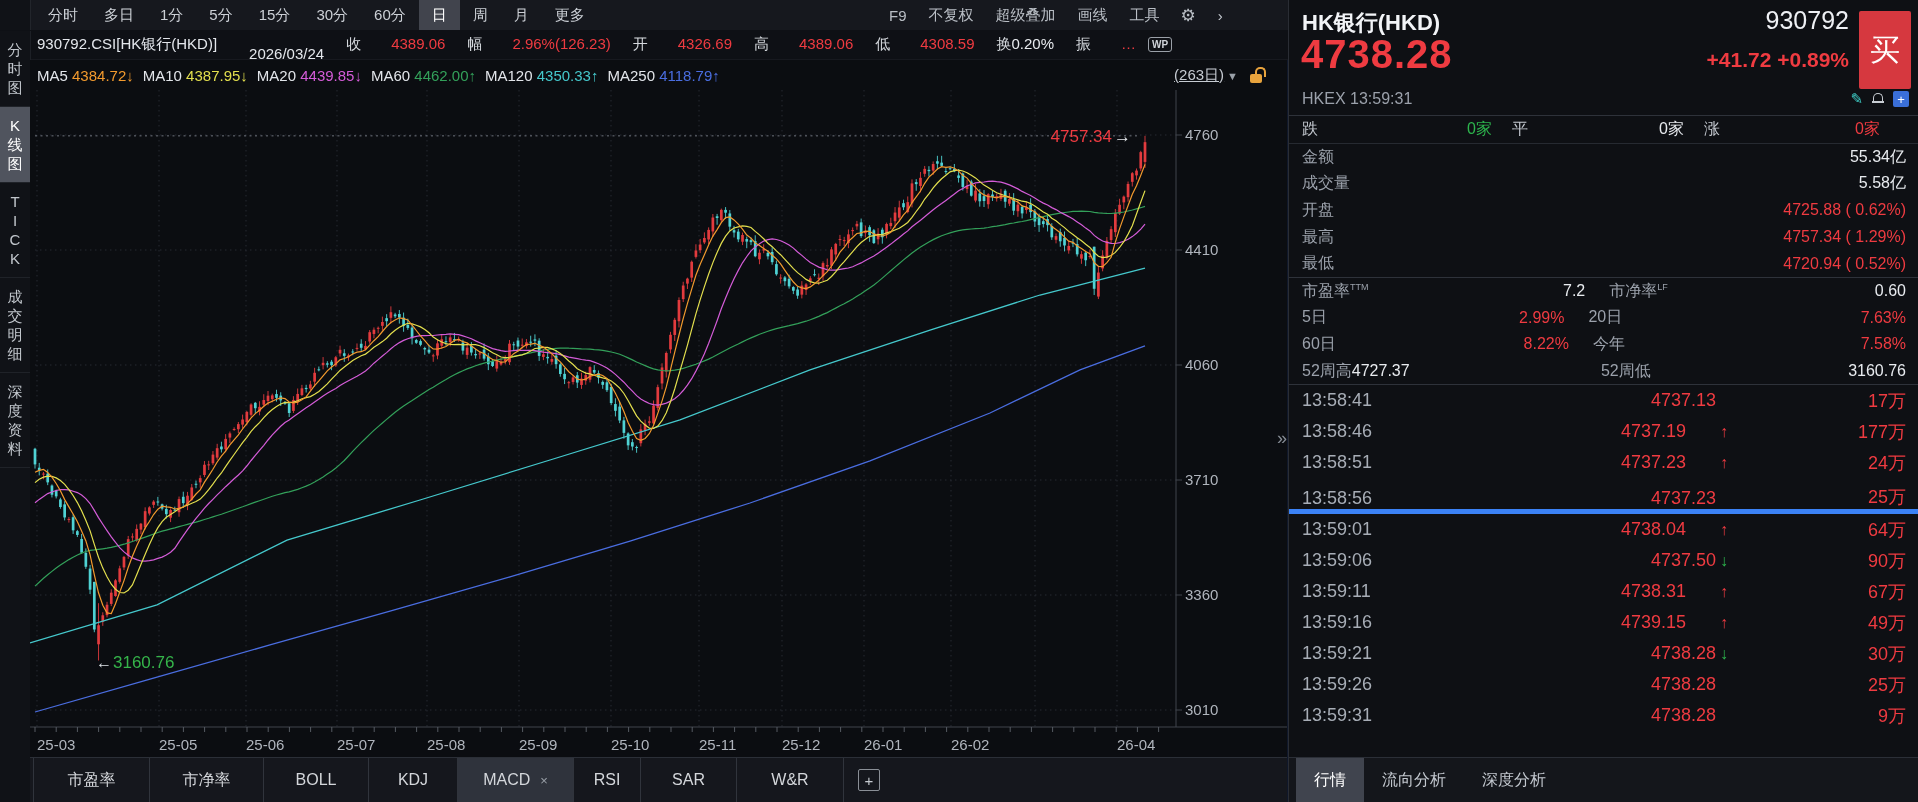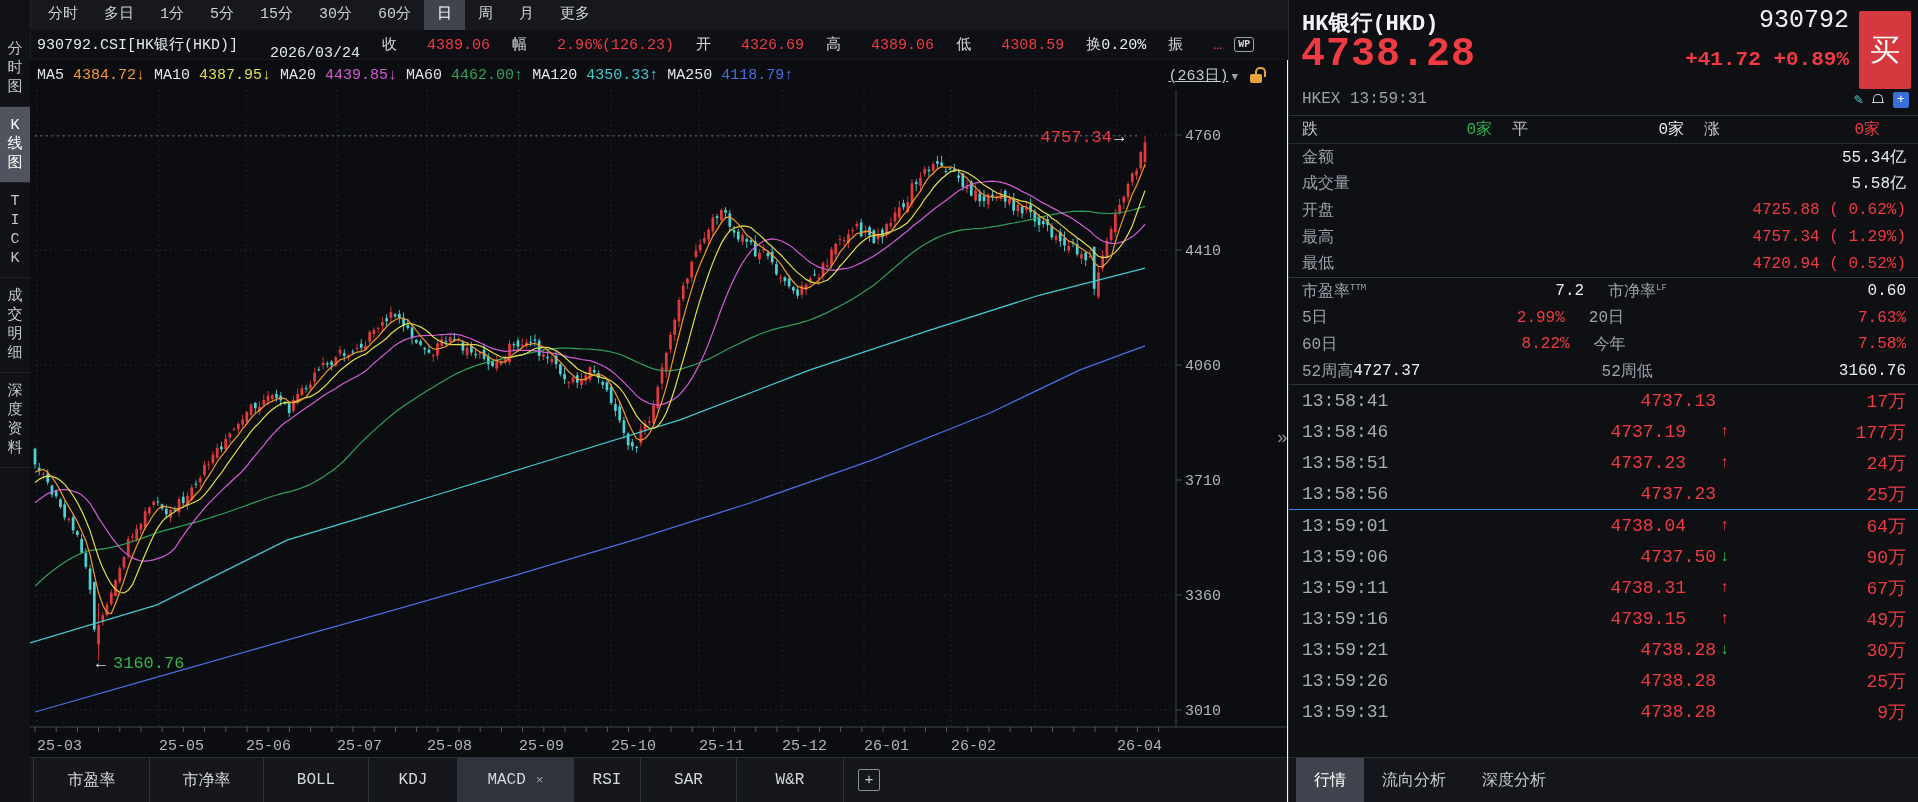--- a/index.html
+++ b/index.html
@@ -1,17 +1,17 @@
 <!DOCTYPE html>
 <html><head>
 <meta charset="utf-8">
 <style>
   html,body{margin:0;padding:0;background:#000;}
-  #app{position:relative;width:1918px;height:802px;background:#fef9c3;overflow:hidden;
-       font-family:Liberation Mono, monospace;color:#d4d8de;-webkit-font-smoothing:antialiased;}
+  #app{position:relative;width:1918px;height:802px;background:#0f172a;overflow:hidden;
+       font-family:Liberation Sans, sans-serif;color:#d4d8de;-webkit-font-smoothing:antialiased;}
   
   .row1{position:absolute;left:0;top:0;width:1918px;height:30px;background:#16181e;border-bottom:1px solid #000;}
   .corner{position:absolute;left:0;top:0;width:30px;height:30px;background:#101217;border-right:1px solid #22252b;}
   .tabs{position:absolute;left:35px;top:0;height:30px;display:flex;align-items:center;}
   .ptab{padding:0 13px;height:30px;line-height:30px;font-size:15px;color:#ccd0d6;cursor:pointer;}
   .ptab.act{background:#41444d;color:#fff;}
   .t-right{position:absolute;left:878px;top:0;height:30px;display:flex;align-items:center;color:#b9bec5;font-size:15px;}
   .t-right .itm{padding:0 11px;}
   .t-right .gear{font-size:17px;padding:0 10px;}
   .t-right .chev{padding:0 12px;color:#c5cad0;}
@@ -75,21 +75,21 @@
   .srow.sep{border-bottom:1px solid #2e323a;}
   .srow .lab{color:#9ba1ab;} .srow sup{font-size:9px;color:#9ba1ab;}
   .srow .sp{flex:1;}
   .breadth{display:flex;height:27px;align-items:center;font-size:16px;padding:0 13px;border-bottom:1px solid #262a31;}
   .rp-ticks{position:relative;}
   .trow{display:flex;align-items:center;height:31px;font-size:18px;padding:0 13px;}
   .trow .tm{color:#a7adb6;width:110px;}
   .trow .pz{flex:1;text-align:right;}
   .trow .ar{width:26px;text-align:left;padding-left:4px;font-weight:bold;font-size:16px;}
   .trow .vl{width:130px;text-align:right;}
-  .trow.msep{border-bottom:1px solid #3b82f6;}
+  .trow.msep{border-bottom:5px solid #3b82f6;align-items:flex-end;}
   .rp-tabs{position:absolute;left:0;bottom:0;width:630px;height:45px;background:#14161b;border-top:1px solid #2b2f37;
            display:flex;align-items:stretch;padding-left:7px;box-sizing:border-box;}
   .rtab{display:flex;align-items:center;padding:0 18px;font-size:16px;color:#c3c8cf;cursor:pointer;}
   .rtab.act{background:#40444e;color:#fff;}
   .collapse{position:absolute;left:1277px;top:428px;color:#868c95;font-size:18px;cursor:pointer;z-index:5;}
 </style>
 </head>
 <body>
 
 <div id="app">
@@ -101,20 +101,29 @@
         <div class="ptab">多日</div>
         <div class="ptab">1分</div>
         <div class="ptab">5分</div>
         <div class="ptab">15分</div>
         <div class="ptab">30分</div>
         <div class="ptab">60分</div>
         <div class="ptab act">日</div>
         <div class="ptab">周</div>
         <div class="ptab">月</div>
         <div class="ptab">更多</div>
+      </div>
+    <div class="t-right">
+        <div class="itm">F9</div>
+        <div class="itm">不复权</div>
+        <div class="itm">超级叠加</div>
+        <div class="itm">画线</div>
+        <div class="itm">工具</div>
+        <div class="gear">⚙</div>
+        <div class="chev">›</div>
       </div>
   </div>
 
   <div class="row2">
       <span class="sym">930792.CSI[HK银行(HKD)]</span>
       <span class="dat">2026/03/24</span>
       <span class="pr"><span class="lbl">收</span><span class="red">4389.06</span></span>
       <span class="pr"><span class="lbl">幅</span><span class="red">2.96%(126.23)</span></span>
       <span class="pr"><span class="lbl">开</span><span class="red">4326.69</span></span>
       <span class="pr"><span class="lbl">高</span><span class="red">4389.06</span></span>

